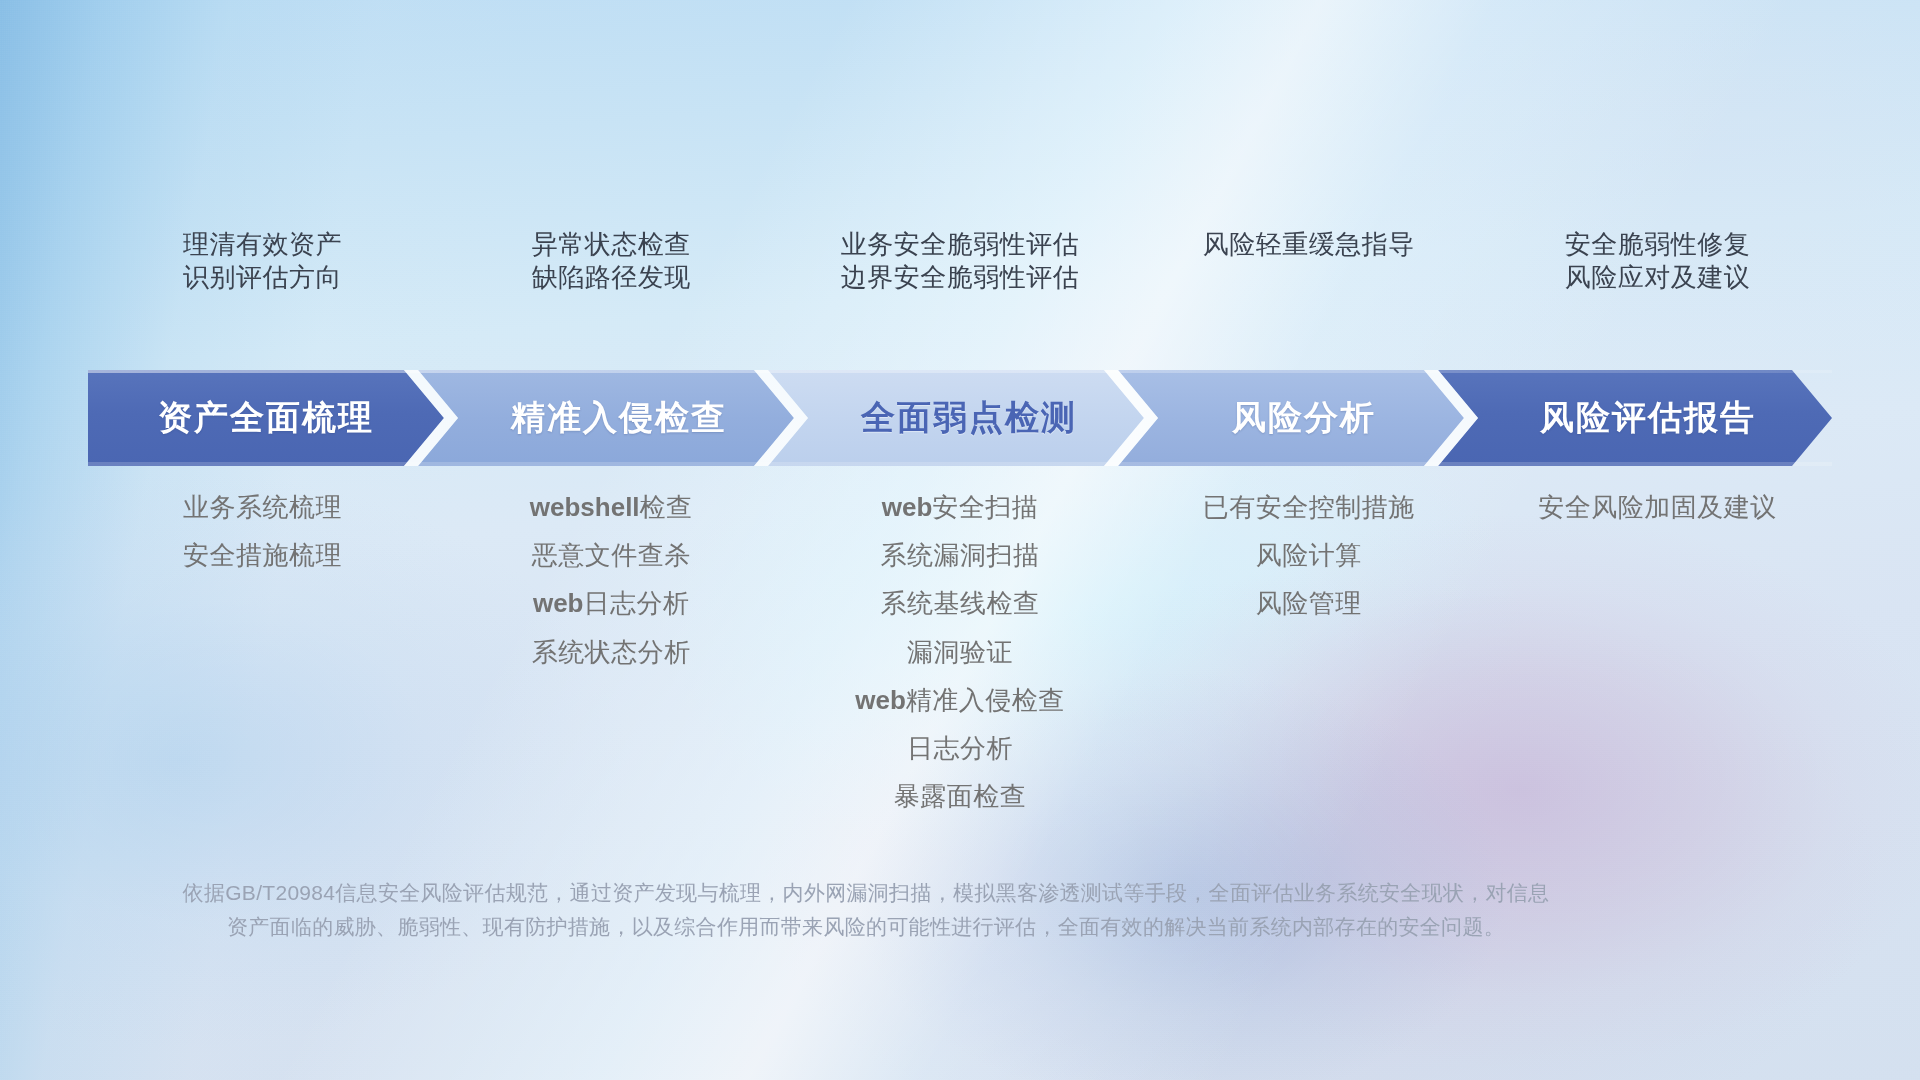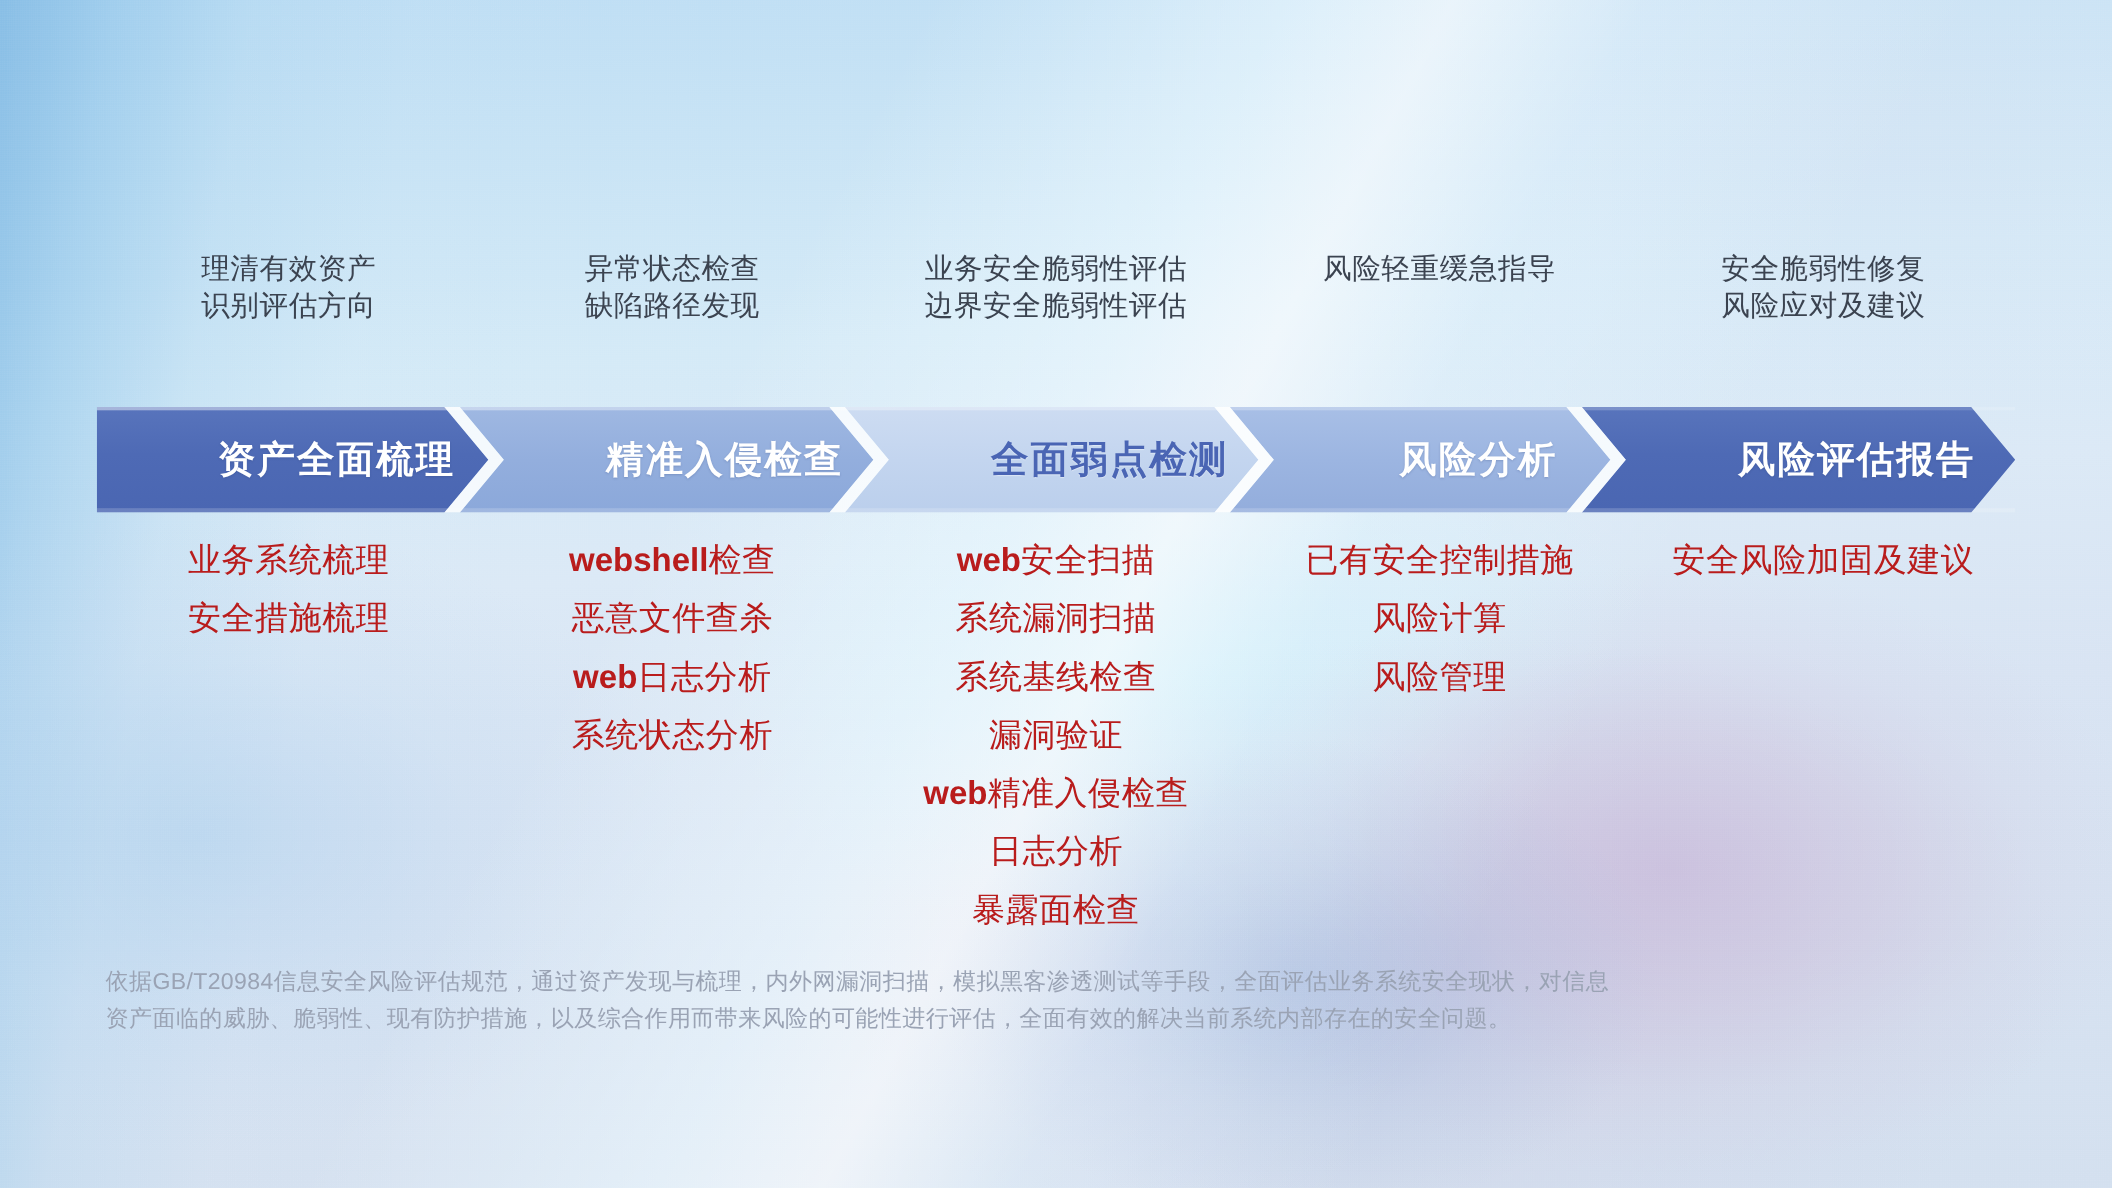--- a/index.html
+++ b/index.html
@@ -154,62 +154,62 @@
     top: 0;
     height: 96px;
     display: flex;
     align-items: center;
     justify-content: center;
     font-size: 34px;
     font-weight: bold;
     letter-spacing: 2px;
     white-space: nowrap;
     text-shadow: 0 1px 2px rgba(40,60,110,0.22);
-    padding-left: 40px;
   }
   .band-label.light { color: #ffffff; }
   .band-label.dark  { color: #4a65b4; text-shadow: 0 1px 1px rgba(255,255,255,0.45); }
 
   
   .bottom-row {
     position: absolute;
     top: 492px;
     left: 88px;
     width: 1744px;
     display: flex;
   }
   .bot-col {
     flex: 1 1 0;
     display: flex;
     flex-direction: column;
     align-items: center;
     gap: 17px;
   }
   .item-line {
-    font-size: 30px;
-    color: #b91c1c;
+    font-size: 26px;
+    color: #737373;
     letter-spacing: 0.5px;
     line-height: 1.2;
     white-space: nowrap;
   }
   .item-line b {
     font-weight: bold;
     letter-spacing: 0;
   }
 
   
   #footer {
     position: absolute;
     left: 96px;
     top: 876px;
     width: 1540px;
     font-size: 21px;
     line-height: 34px;
     color: #9aa3b4;
     letter-spacing: 0.3px;
+    text-align: center;
   }
   #footer p { margin: 0; }
 </style>
 </head>
 <body>
 
 <div id="stage">
 
   <div class="bg-layer bg-base"></div>
   <div class="bg-layer bg-left"></div>

